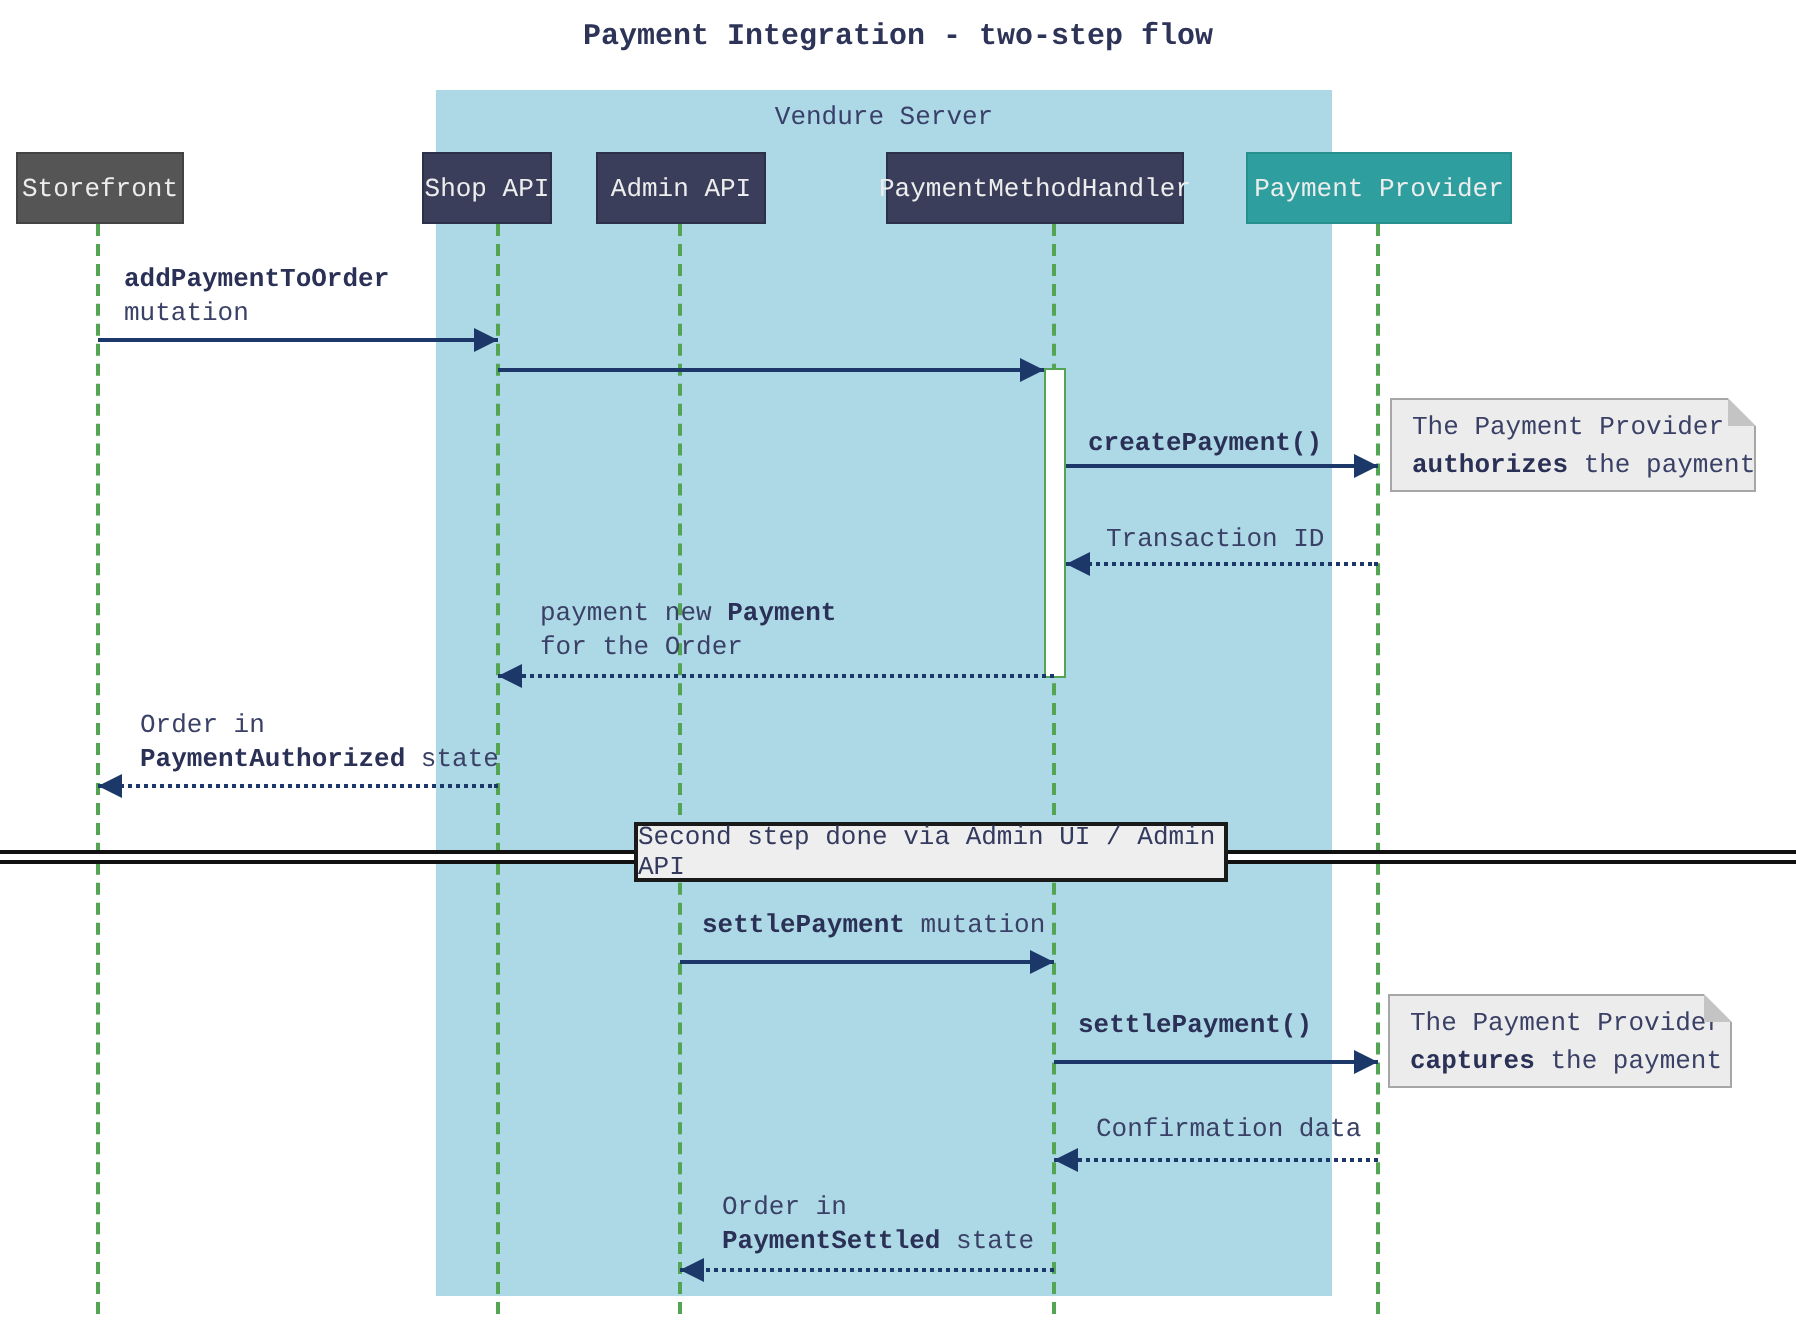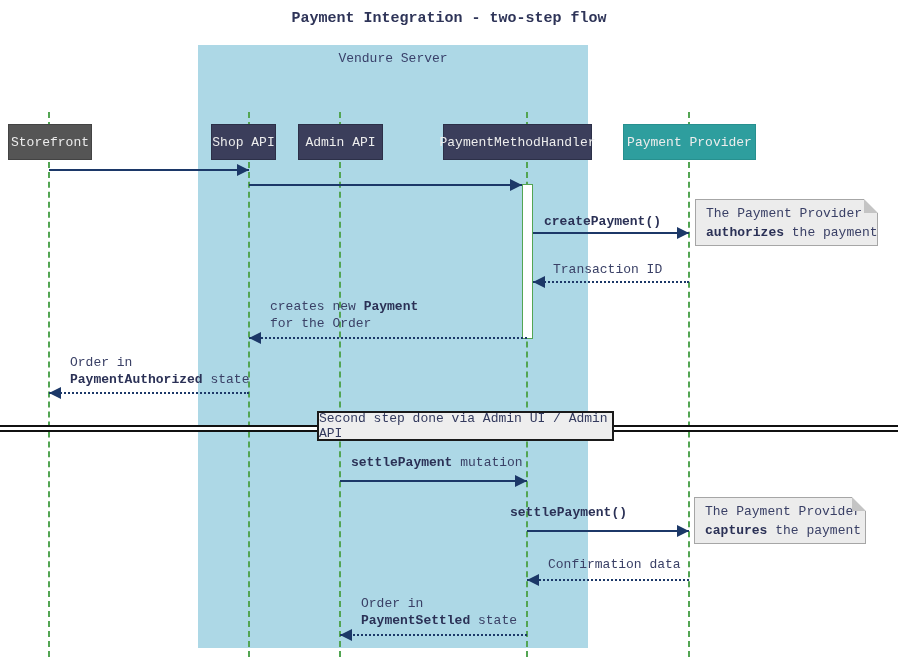--- a/index.html
+++ b/index.html
@@ -6,31 +6,31 @@
   .diagram {
     position:relative; width:898px; height:665px; overflow:hidden;
     font-family:Liberation Mono, monospace;
     font-size:13px; color:#3A4066; background:#ffffff;
   }
   .title {
     position:absolute; top:10px; left:0; width:898px; text-align:center;
     font-size:15px; font-weight:bold; color:#2E3458;
   }
   .server-box {
-    position:absolute; left:198px; top:45px; width:390px; height:603px;
+    position:absolute; left:218px; top:45px; width:448px; height:603px;
     background:#ADD8E6;
   }
   .server-box-label {
     position:absolute; left:0; top:6px; width:100%; text-align:center;
     color:#39406A; font-size:13px;
   }
   .participant {
     position:absolute; top:76px; height:36px; box-sizing:border-box;
     display:flex; align-items:center; justify-content:center;
-    font-size:13px; color:#EDEDED; z-index:6;margin-top:48px;
+    font-size:13px; color:#EDEDED; z-index:6;
   }
   .p-dark  { background:#3B3E5B; border:1px solid #2C3048; }
   .p-gray  { background:#555555; border:1px solid #434343; }
   .p-teal  { background:#2E9E9E; border:1px solid #27908F; }
   .lifeline {
     position:absolute; top:112px; height:545px; width:0;
     border-left:2px dashed #53A553; z-index:2;
   }
   .activation {
     position:absolute; left:522px; top:184px; width:9px; height:153px;
@@ -103,61 +103,65 @@
   <div class="participant p-dark" style="left:298px; width:85px;">
       <span>Admin API</span>
     </div>
   <div class="participant p-dark" style="left:443px; width:149px;">
       <span>PaymentMethodHandler</span>
     </div>
   <div class="participant p-teal" style="left:623px; width:133px;">
       <span>Payment Provider</span>
     </div>
 
+  <div class="msg-label" style="left:62px; top:131px;">
+    <b>addPaymentToOrder</b><br>
+    <span>mutation</span>
+  </div>
   <div class="arrow head-right" style="left:49px; top:169px; width:200px;"></div>
 
   <div class="arrow head-right" style="left:249px; top:184px; width:273px;"></div>
 
   <div class="msg-label" style="left:544px; top:213px;">
     <b>createPayment()</b>
   </div>
   <div class="arrow head-right" style="left:533px; top:232px; width:156px;"></div>
 
   <div class="note" style="left:695px; top:199px; width:183px; height:47px;">
     <span>The Payment Provider</span><br>
     <b>authorizes</b><span> the payment</span>
   </div>
 
   <div class="msg-label" style="left:553px; top:261px;">
     <span>Transaction ID</span>
   </div>
   <div class="arrow dotted head-left" style="left:533px; top:281px; width:156px;"></div>
 
   <div class="msg-label" style="left:270px; top:298px;">
-    <span>creates new </span><b>Payment</b><br>
+    <span>payment new </span><b>Payment</b><br>
     <span>for the Order</span>
   </div>
   <div class="arrow dotted head-left" style="left:249px; top:337px; width:278px;"></div>
 
   <div class="msg-label" style="left:70px; top:354px;">
     <span>Order in</span><br>
     <b>PaymentAuthorized</b><span> state</span>
   </div>
   <div class="arrow dotted head-left" style="left:49px; top:392px; width:200px;"></div>
 
   <div class="divider-box">
     <span>Second step done via Admin UI / Admin API</span>
   </div>
 
   <div class="msg-label" style="left:351px; top:454px;">
     <b>settlePayment</b><span> mutation</span>
   </div>
   <div class="arrow head-right" style="left:340px; top:480px; width:187px;"></div>
 
-  <div class="msg-label" style="left:510px; top:504px;">
+  <div class="msg-label" style="left:539px; top:504px;">
     <b>settlePayment()</b>
   </div>
   <div class="arrow head-right" style="left:527px; top:530px; width:162px;"></div>
 
   <div class="note" style="left:694px; top:497px; width:172px; height:47px;">
     <span>The Payment Provider</span><br>
     <b>captures</b><span> the payment</span>
   </div>
 
   <div class="msg-label" style="left:548px; top:556px;text-align:center;">

